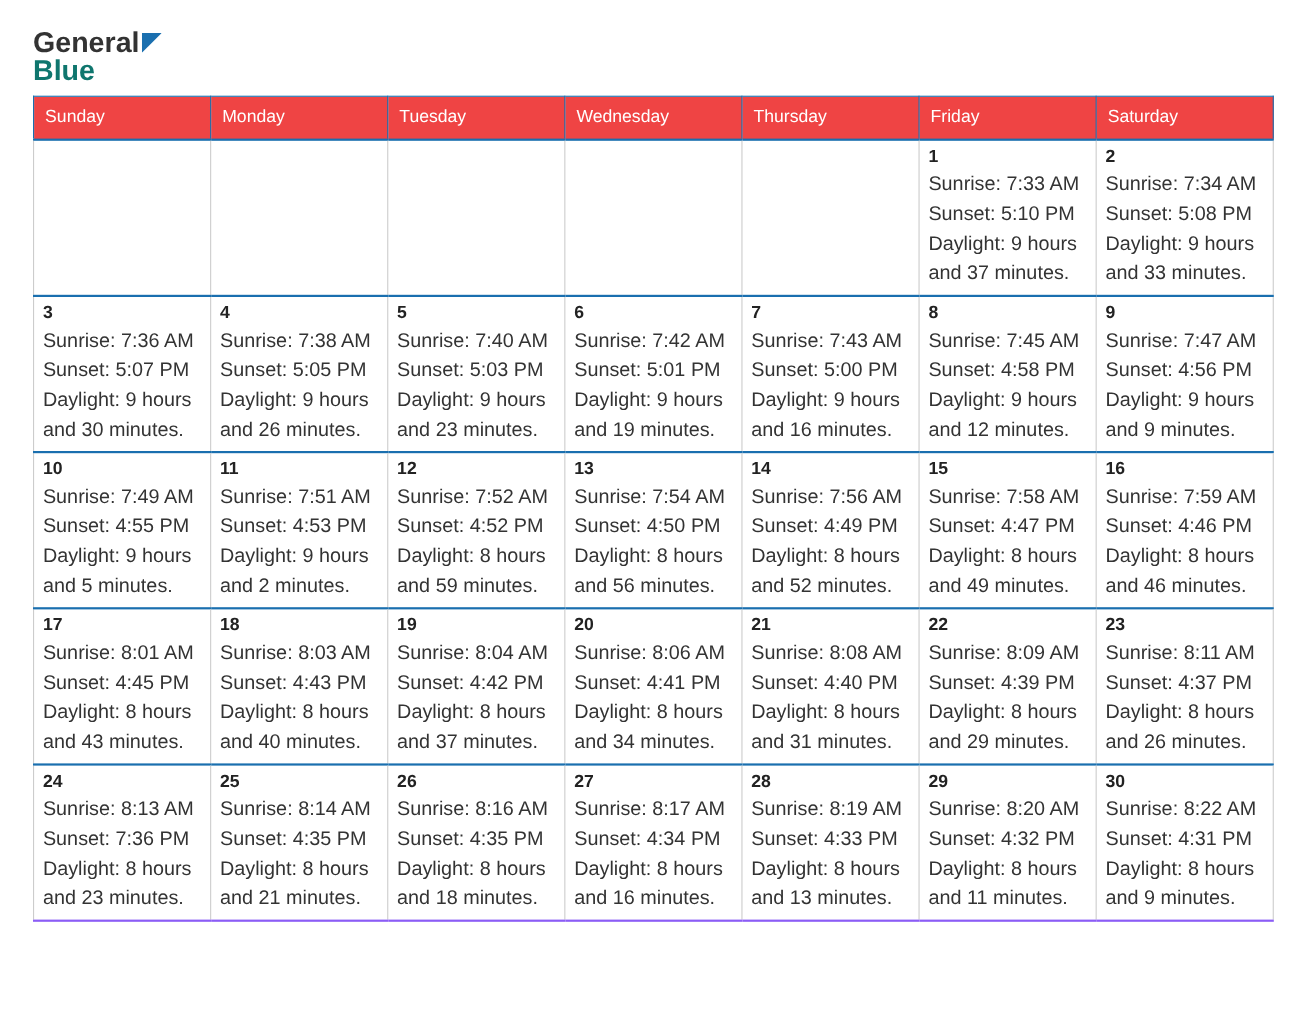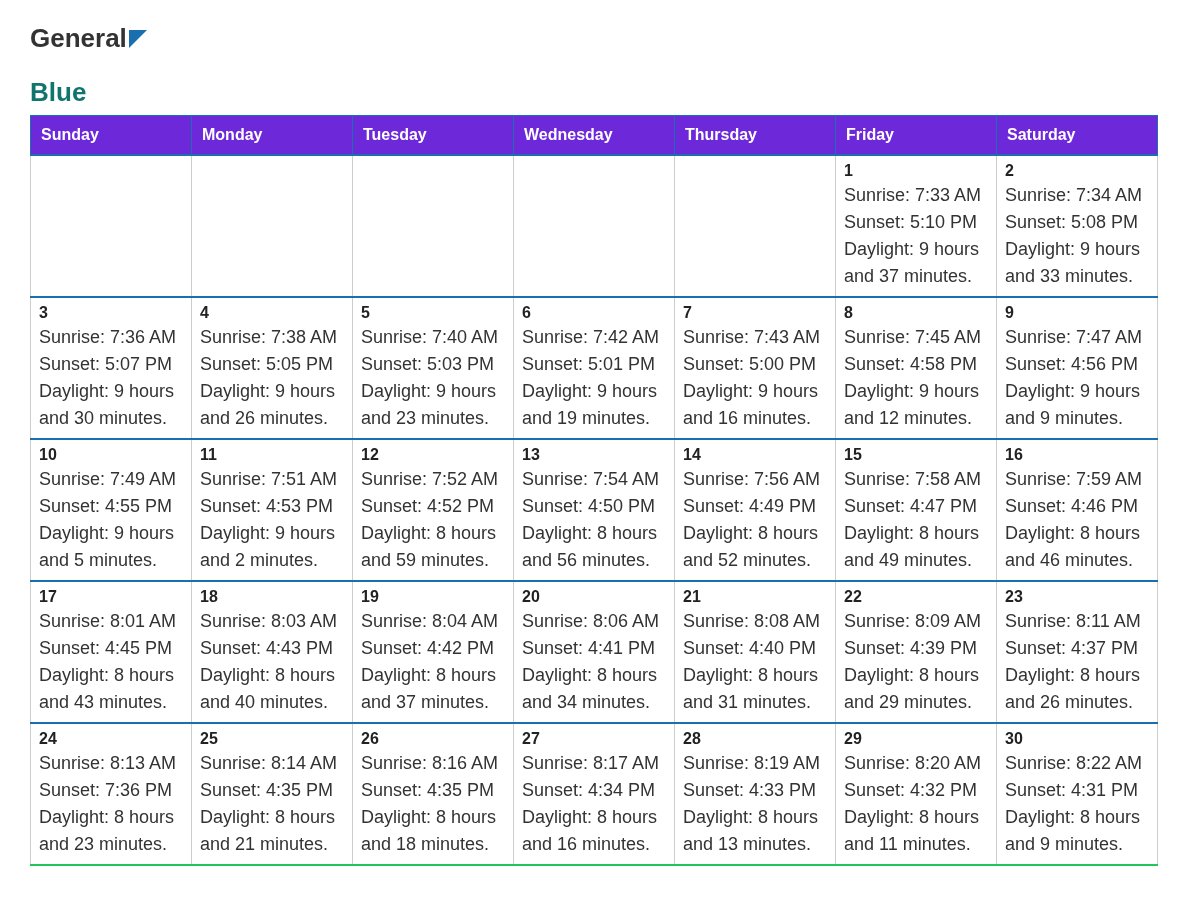--- a/index.html
+++ b/index.html
@@ -14,21 +14,20 @@
       display: flex;
       justify-content: space-between;
       align-items: flex-start;
       margin-bottom: 10px;
     }
     .logo {
       display: flex;
       flex-direction: column;
       align-items: flex-start;
       padding-top: 5px;
-      gap: 28px;
     }
     .logo-text-general {
       font-size: 26px;
       font-weight: bold;
       color: #333;
       line-height: 1;
     }
     .logo-text-blue {
       font-size: 26px;
       font-weight: bold;
@@ -52,44 +51,44 @@
       font-size: 22px;
       color: #333;
       margin-top: 4px;
     }
     .calendar-table {
       width: 100%;
       border-collapse: collapse;
       margin-top: 8px;
     }
     .calendar-table th {
-      background-color: #6d28d9;
+      background-color: #ef4444;
       color: #fff;
       font-size: 16px;
-      font-weight: bold;
+      font-weight: normal;
       padding: 10px 10px;
       text-align: left;
       border: 1px solid #1a6faf;
     }
     .calendar-table td {
       vertical-align: top;
       padding: 6px 8px;
       border: 1px solid #ccc;
       width: 14.28%;
       min-height: 90px;
       font-size: 13px;
       color: #333;
       background: #fff;
     }
     .calendar-table tr td {
       border-top: 2px solid #1a6faf;
       border-bottom: 1px solid #ccc;
     }
     .calendar-table tr:last-child td {
-      border-bottom: 2px solid #22c55e;
+      border-bottom: 2px solid #8b5cf6;
     }
     .day-number {
       font-size: 16px;
       font-weight: bold;
       color: #222;
       display: block;
       margin-bottom: 2px;
     }
     .day-info {
       font-size: 18px;

